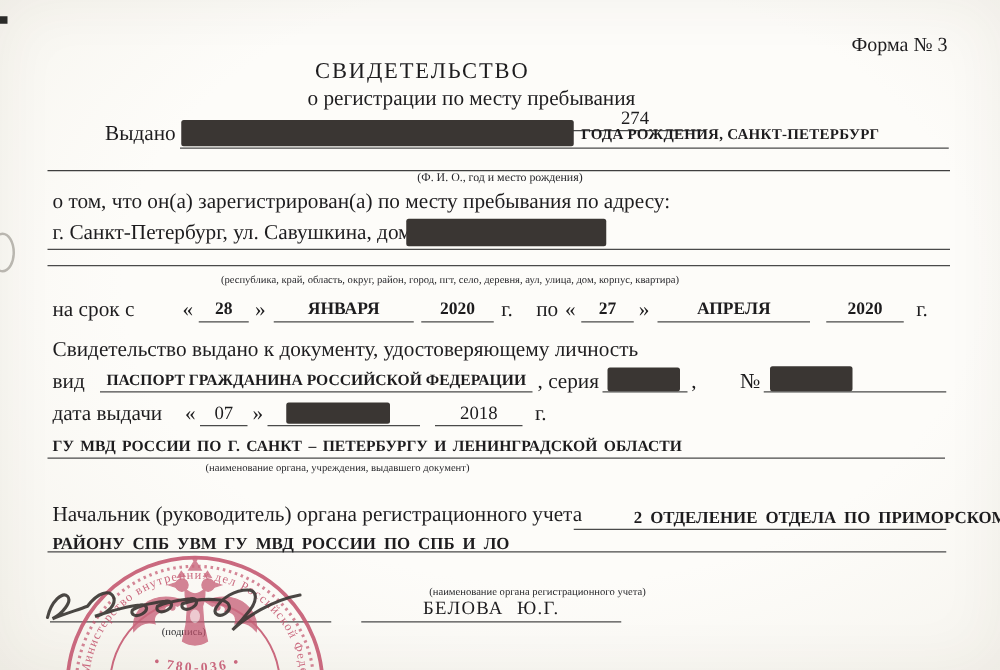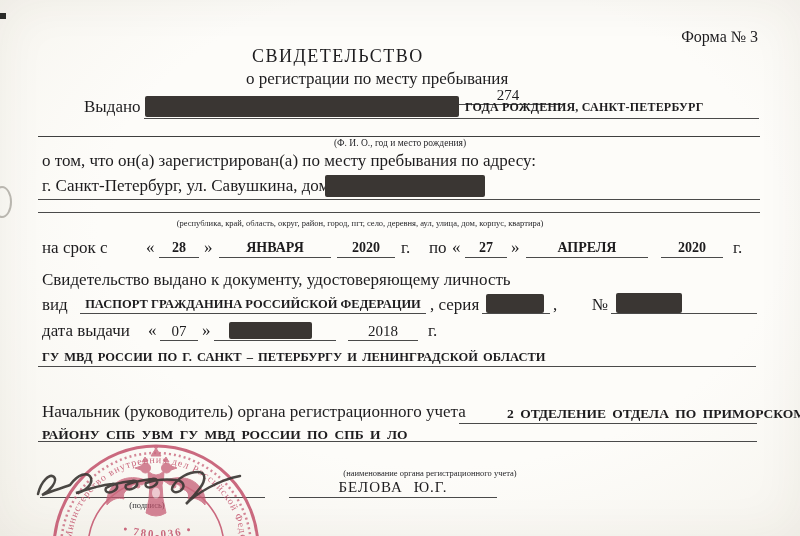--- a/index.html
+++ b/index.html
@@ -81,20 +81,21 @@
   <div class="t" style="left:148px;top:321px;">«</div>
   <div class="vbox rg" style="left:160px;top:321px;width:38px;">07</div>
   <div class="t" style="left:202px;top:321px;">»</div>
   <div class="rule" style="left:214px;top:340px;width:122px;"></div>
   <div class="red" style="left:229px;top:322px;width:83px;height:17px;"></div>
   <div class="vbox rg" style="left:348px;top:321px;width:70px;">2018</div>
   <div class="t" style="left:428px;top:321px;">г.</div>
 
   <div class="t b" style="left:42px;top:350px;font-size:12.5px;word-spacing:2px;">ГУ МВД РОССИИ ПО Г. САНКТ – ПЕТЕРБУРГУ И ЛЕНИНГРАДСКОЙ ОБЛАСТИ</div>
   <div class="rule" style="left:38px;top:366px;width:718px;"></div>
+  <div class="cap sm" style="left:40px;top:369px;width:460px;">(наименование органа, учреждения, выдавшего документ)</div>
 
   <div class="t" style="left:42px;top:402px;">Начальник (руководитель) органа регистрационного учета</div>
   <div class="t b" style="left:463px;top:406px;font-size:13.5px;word-spacing:3px;padding-left:44px;">2 ОТДЕЛЕНИЕ ОТДЕЛА ПО ПРИМОРСКОМУ</div>
   <div class="rule" style="left:459px;top:423px;width:298px;"></div>
   <div class="t b" style="left:42px;top:427px;font-size:13.5px;word-spacing:3px;">РАЙОНУ СПБ УВМ ГУ МВД РОССИИ ПО СПБ И ЛО</div>
   <div class="rule" style="left:38px;top:441px;width:719px;"></div>
   <div class="cap sm" style="left:290px;top:468px;width:280px;">(наименование органа регистрационного учета)</div>
 
   <svg style="position:absolute;left:50px;top:441px;z-index:4;opacity:.88;" width="212" height="160" viewBox="0 0 212 160">
     <g fill="none" stroke="#c4566f">

